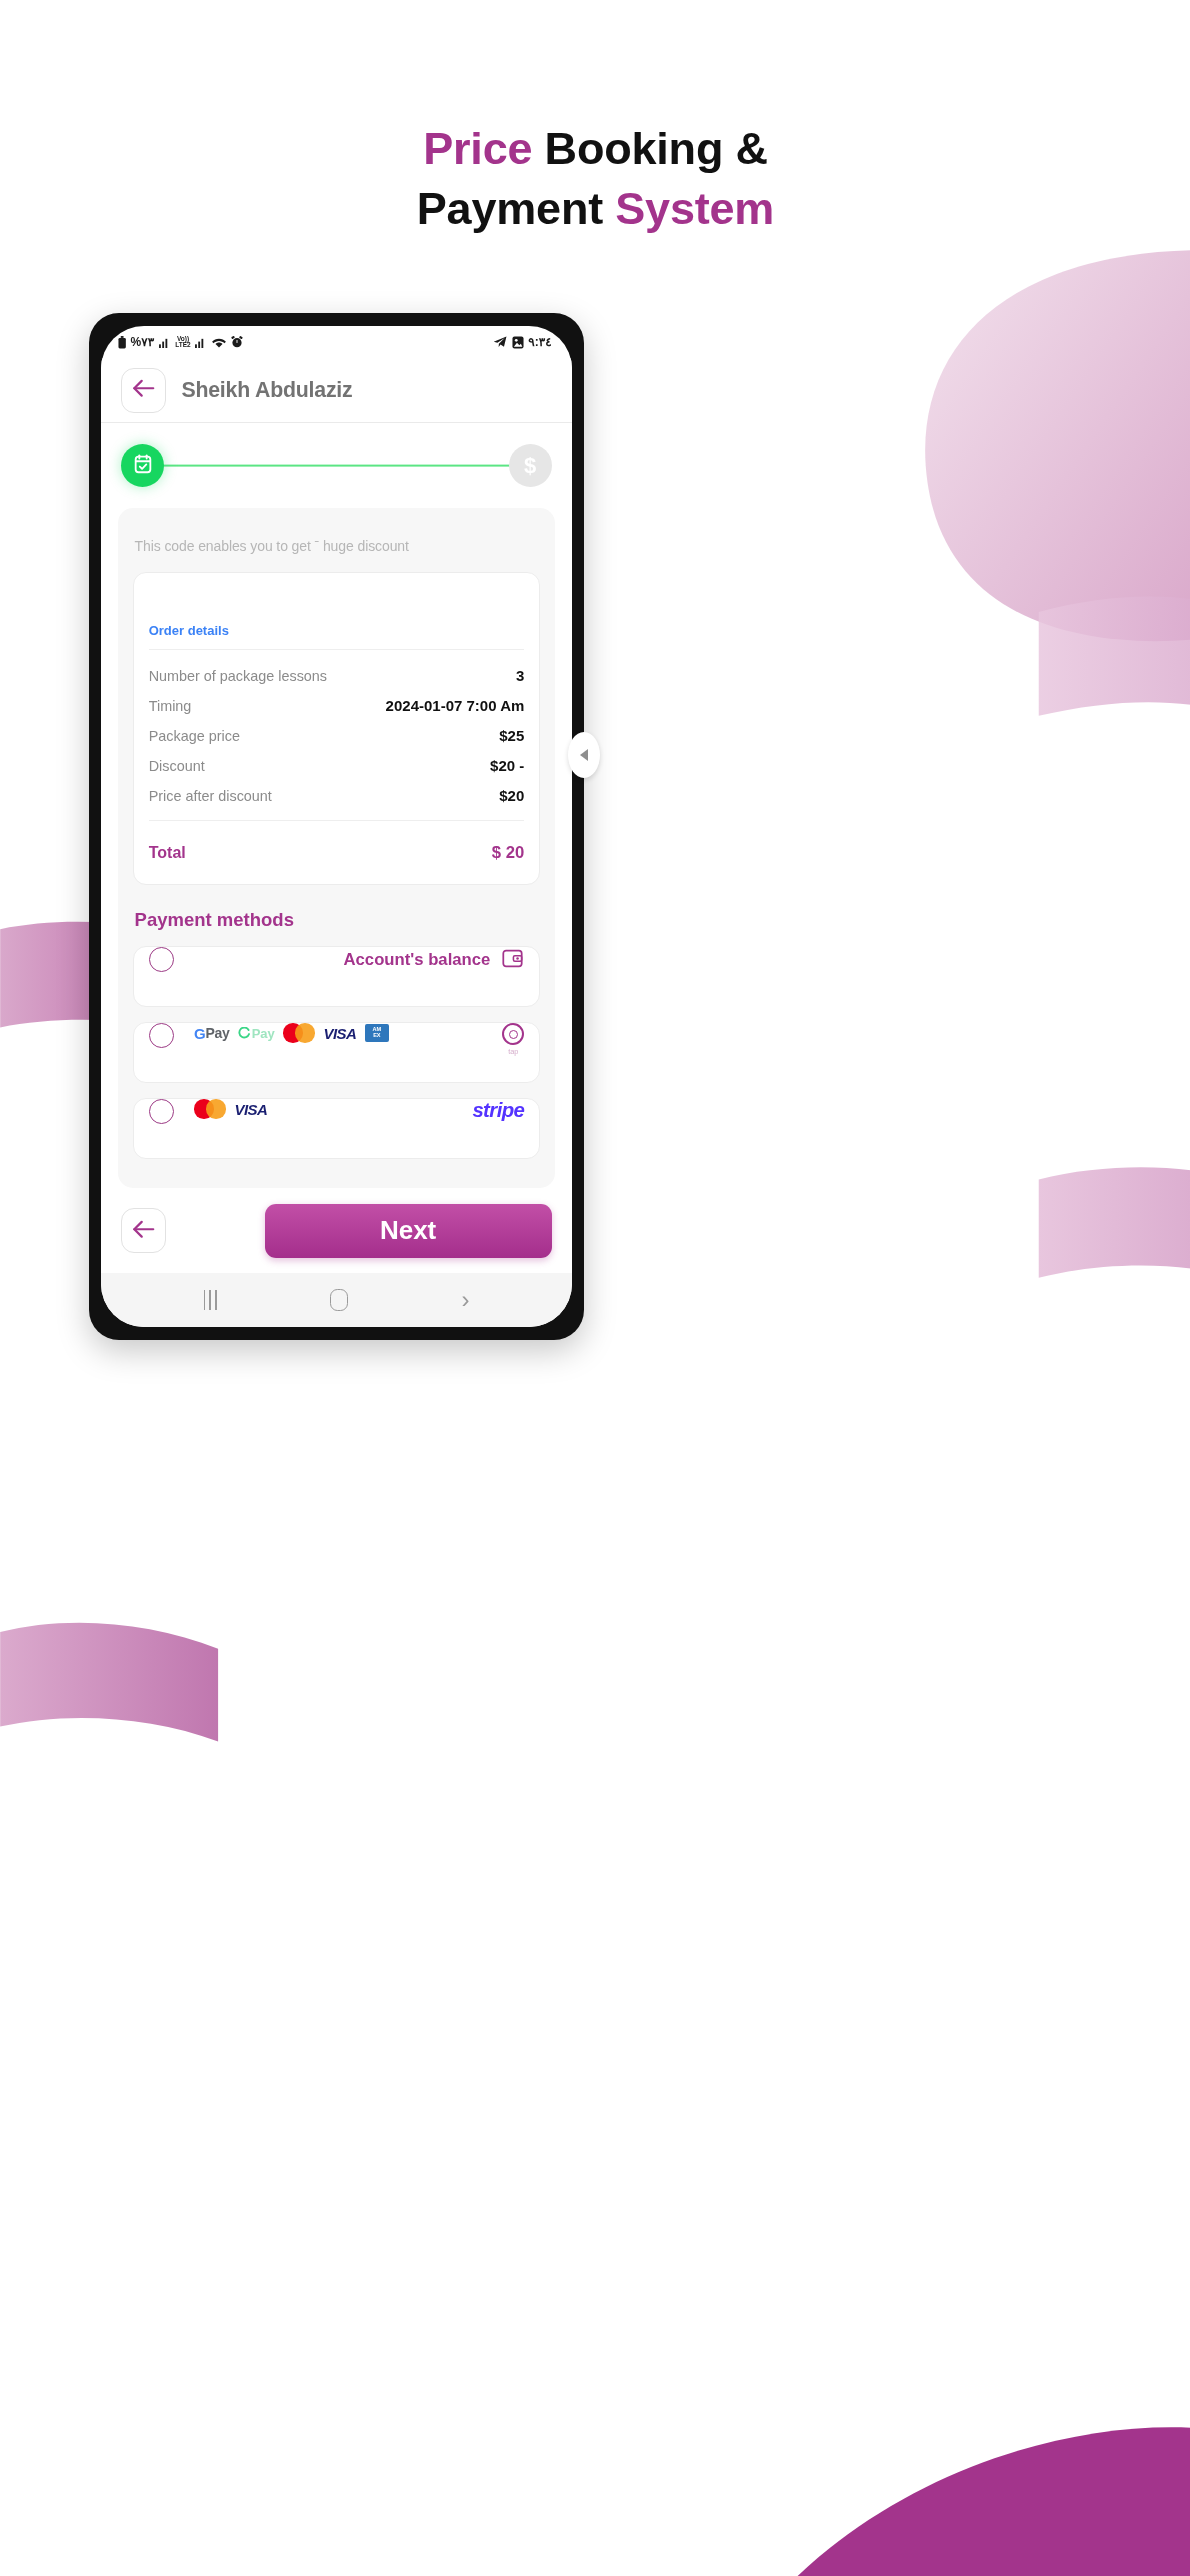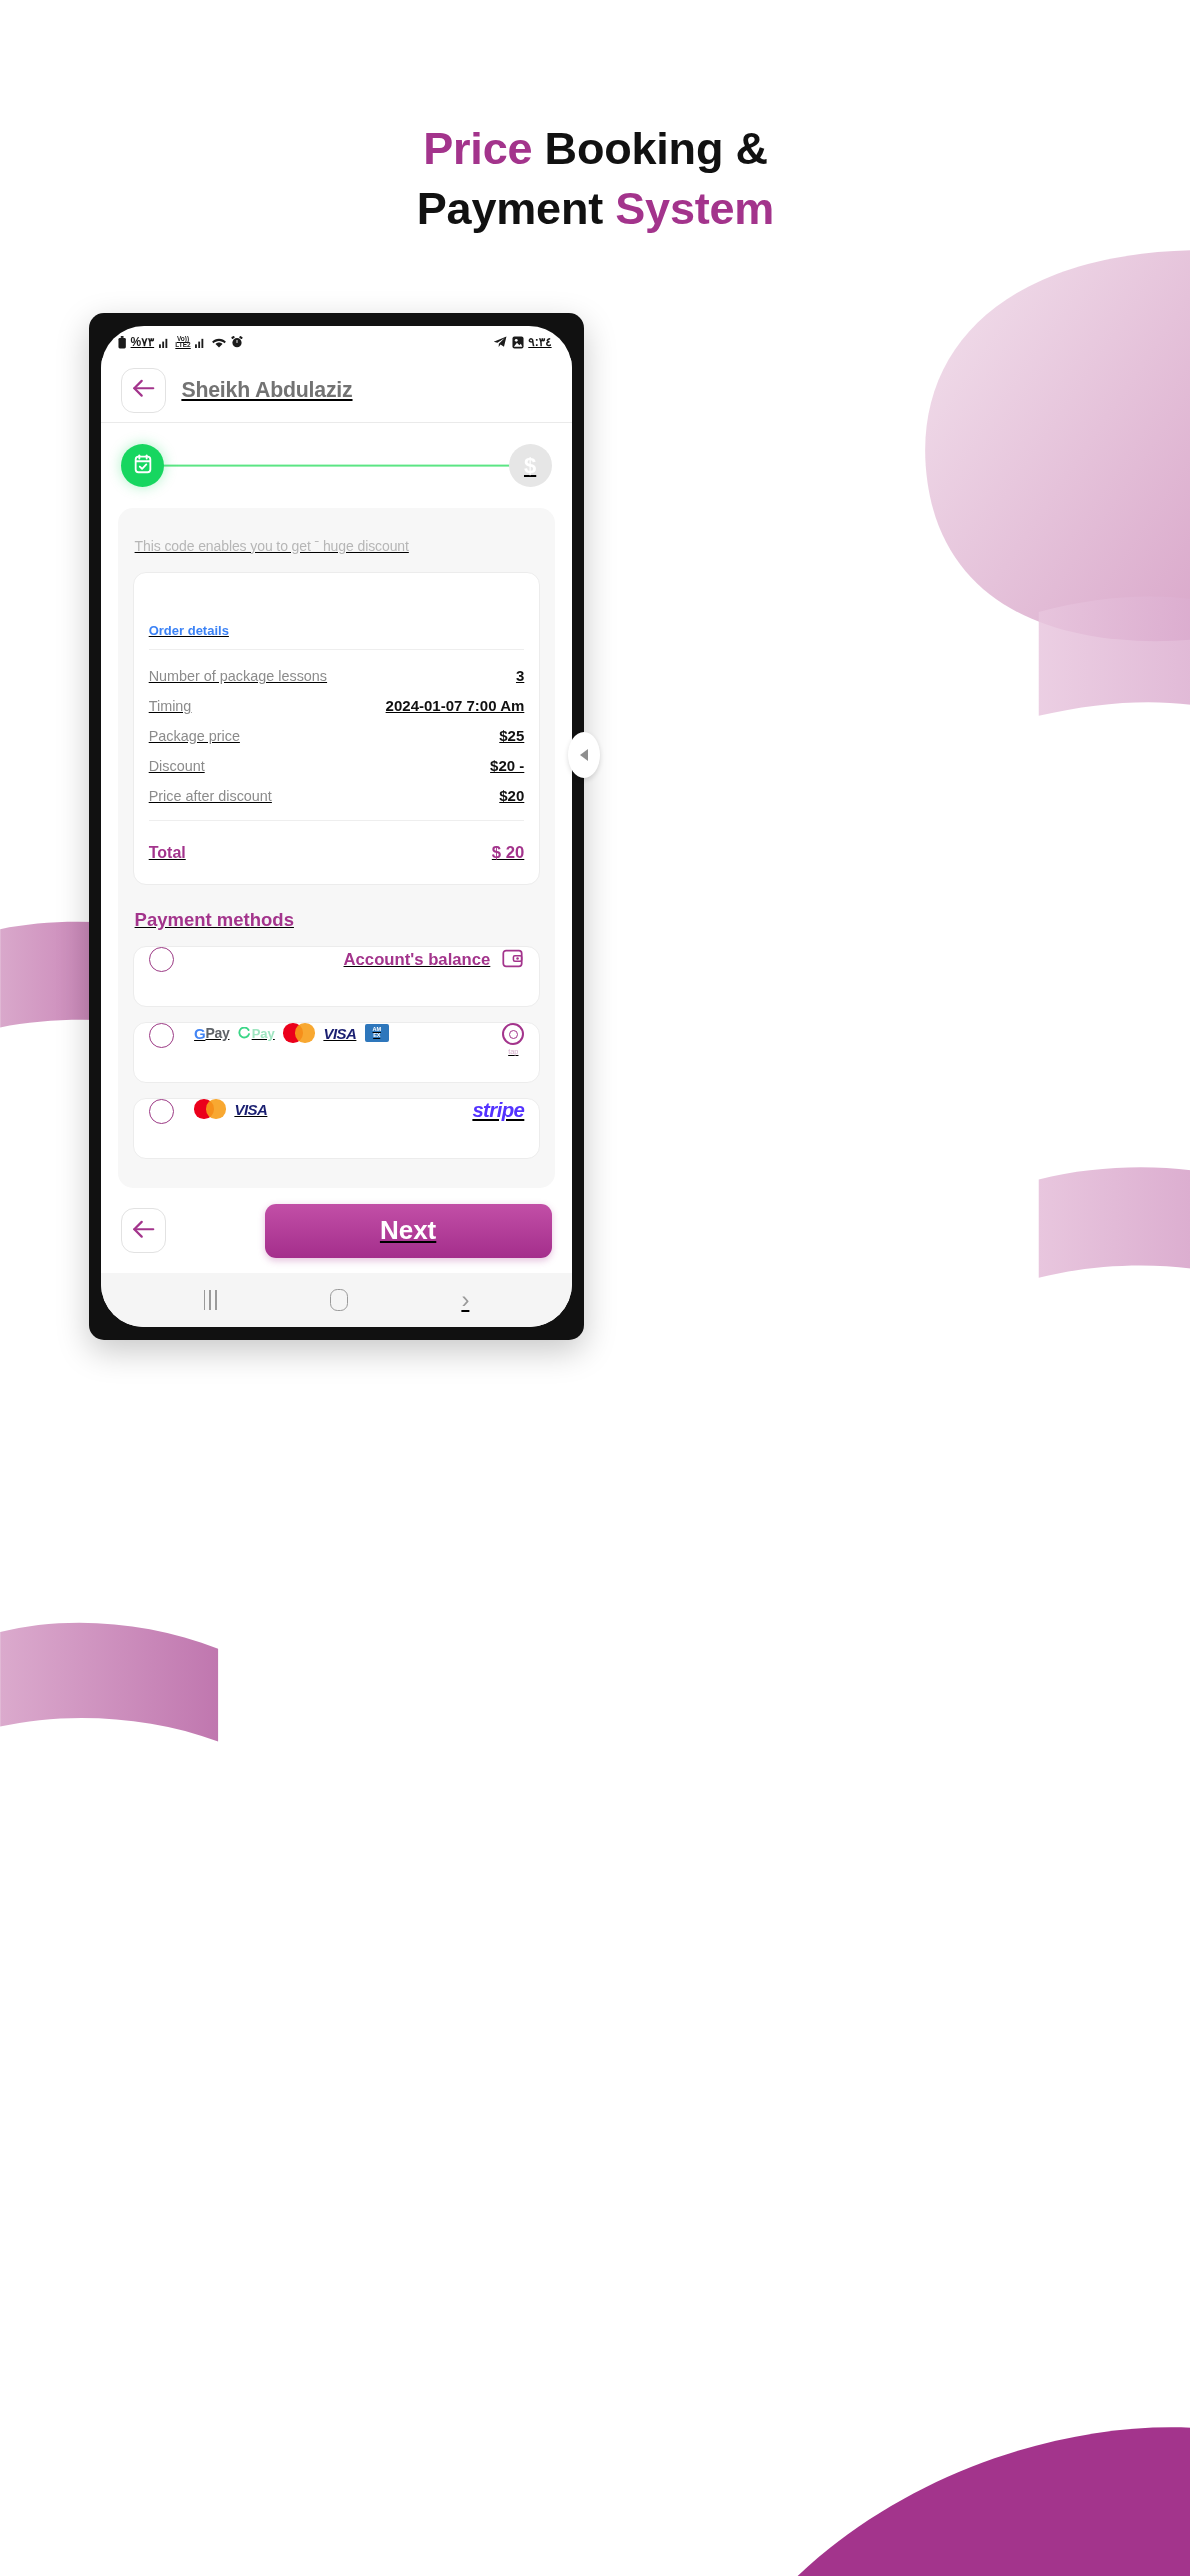--- a/index.html
+++ b/index.html
@@ -32,25 +32,24 @@
   .headline .row { display: block; }
 
   
   .phone {
     position: absolute;
     left: 89px;
     top: 313px;
     width: 495px;
     height: 1027px;
     background: #111111;
-    border-radius: 15px;
+    border-radius: 30px;
     z-index: 4;
     box-shadow: 0 11px 33px rgba(0,0,0,0.22);
     padding: 13px 12px 13px 12px;
-    text-decoration: underline;
   }
   .screen {
     width: 100%;
     height: 100%;
     background: #FFFFFF;
     border-radius: 43px;
     overflow: hidden;
     position: relative;
     display: flex;
     flex-direction: column;

